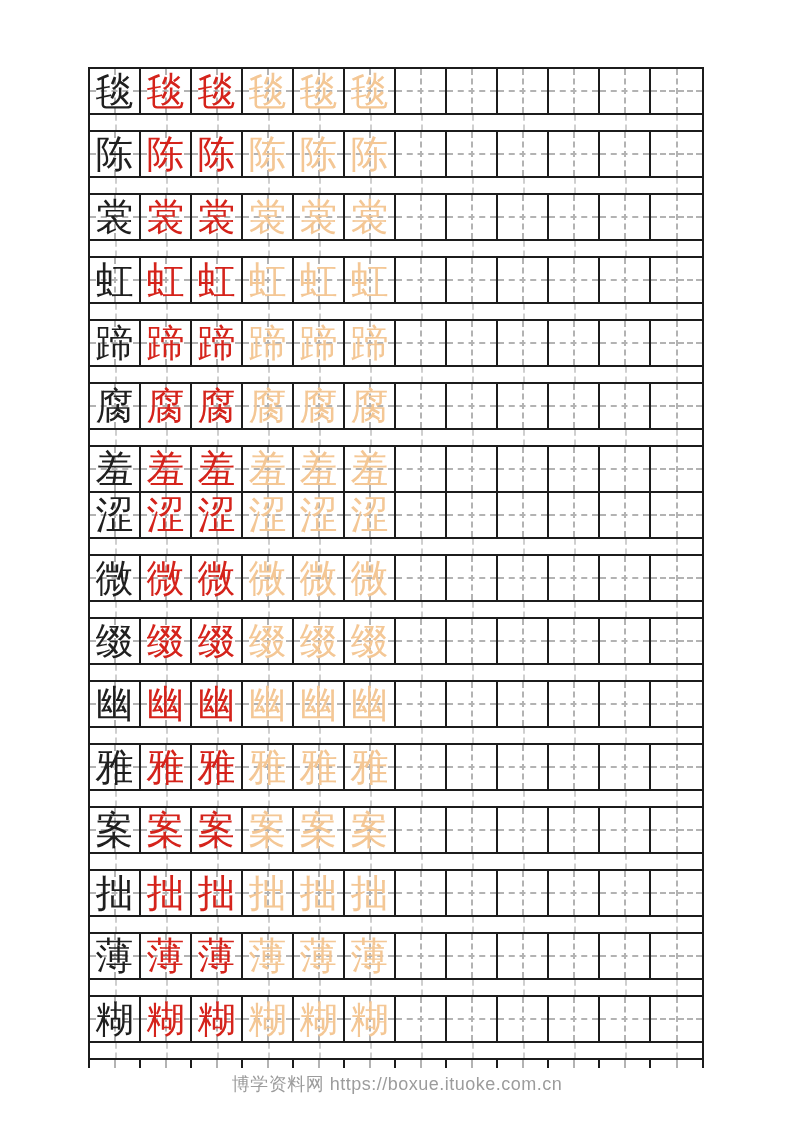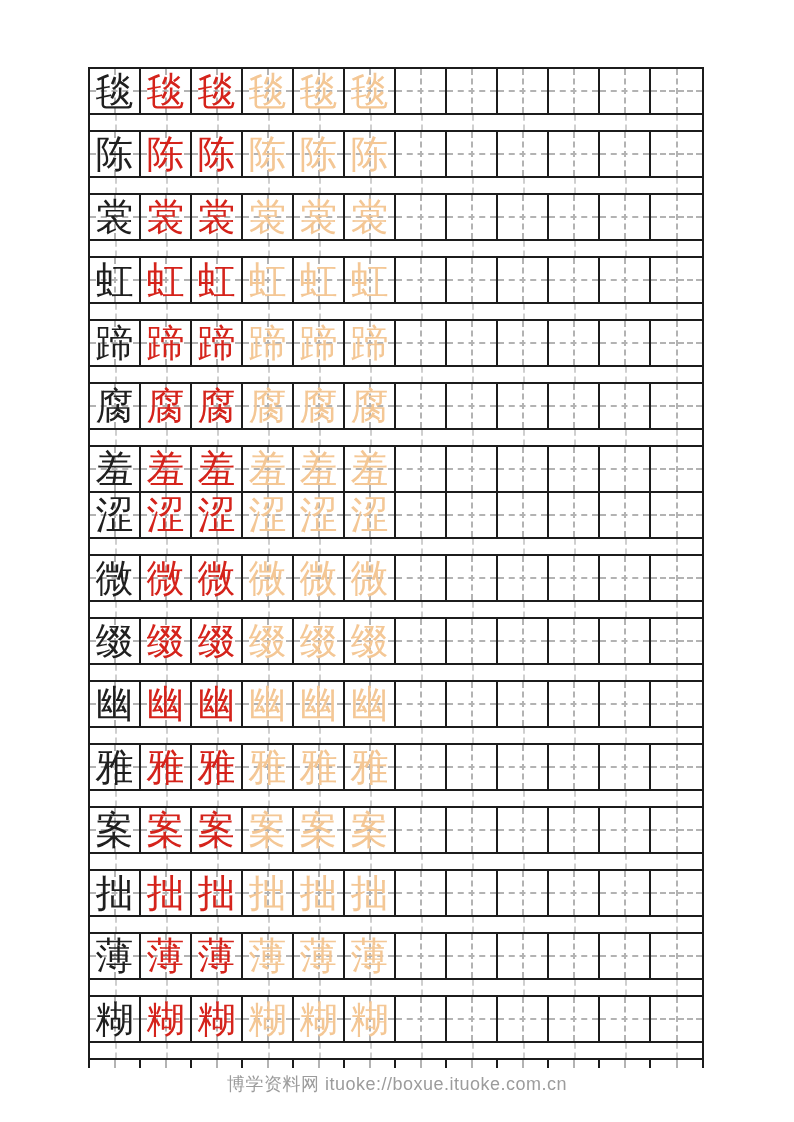--- a/index.html
+++ b/index.html
@@ -728,13 +728,13 @@
       <div class="cell"></div>
       <div class="cell"></div>
       <div class="cell"></div>
       <div class="cell"></div>
       <div class="cell"></div>
       <div class="cell"></div>
       <div class="cell"></div>
     </div>
   </div>
 
-<div class="footer">博学资料网 ituoke://boxue.ituoke.com.cn</div>
+<div class="footer">博学资料网 https://boxue.ituoke.com.cn</div>
 
 </body></html>

